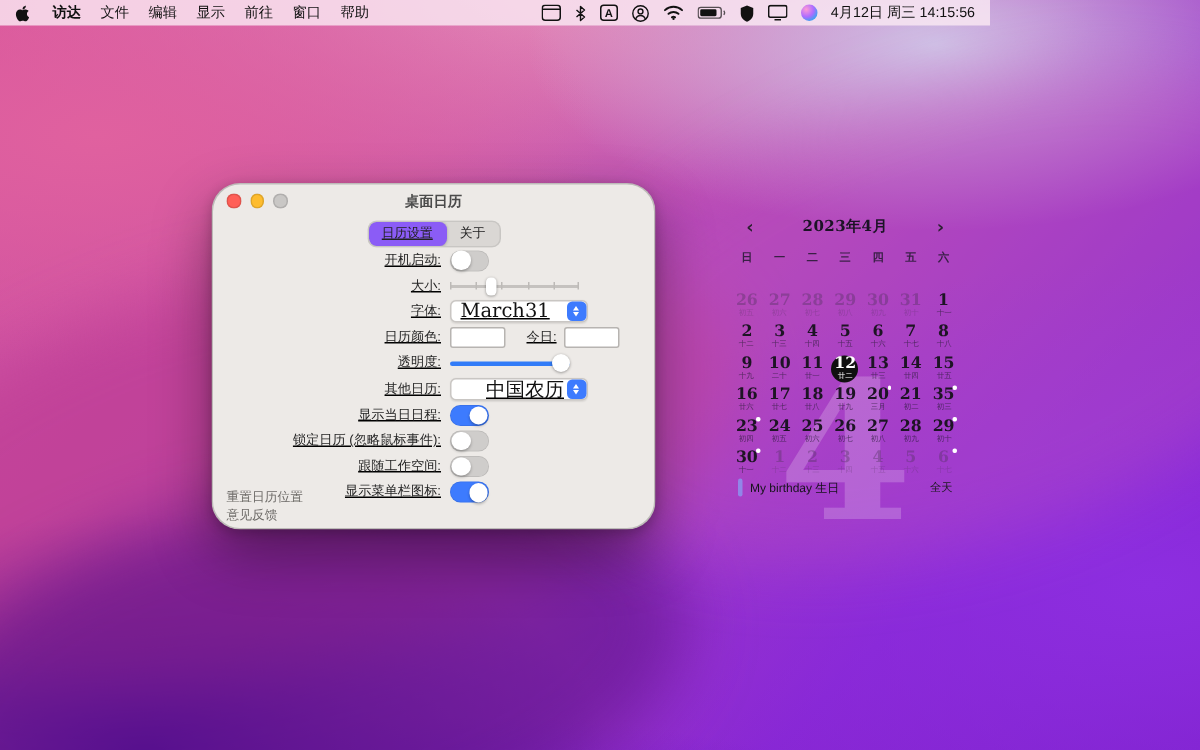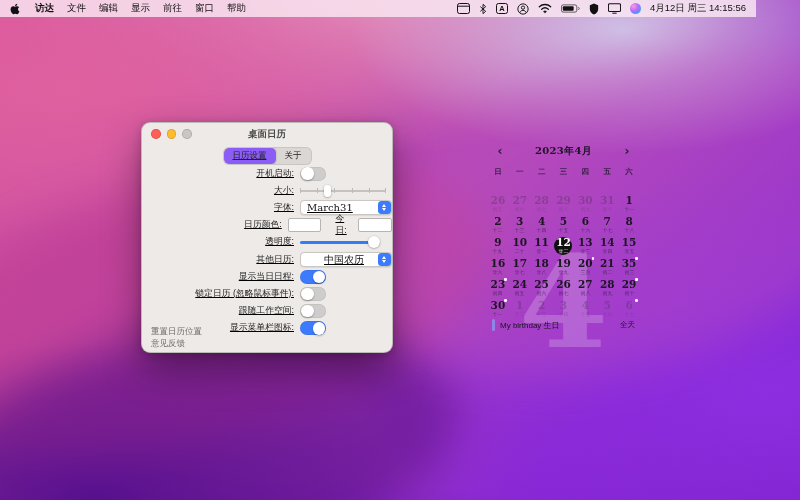--- a/index.html
+++ b/index.html
@@ -17,41 +17,41 @@
       radial-gradient(ellipse 60% 35% at 40% 120%, #6a14c0 0%, rgba(106,20,192,0) 70%),
       linear-gradient(135deg, #d9569b 0%, #c84fa6 30%, #a83fbe 55%, #8726d2 78%, #7b1ec8 100%);
   }
   .wave{ position:absolute; border-radius:50%; filter:blur(22px); }
   .wave.w1{ left:-120px; top:180px; width:620px; height:260px; background:rgba(186,55,143,.55); transform:rotate(-14deg); }
   .wave.w2{ left:-60px; top:330px; width:520px; height:240px; background:rgba(94,16,136,.6); transform:rotate(-10deg); }
   .wave.w3{ left:360px; top:60px; width:560px; height:300px; background:rgba(199,90,185,.35); transform:rotate(-18deg); }
 
   
   .menubar{
-    position:absolute; left:0; top:0; width:756px; height:17px; z-index:50;
+    position:absolute; left:0; top:0; width:660px; height:17px; z-index:50;
     background:rgba(250,233,243,.82);
     display:flex; align-items:center; font-size:9.5px; color:#111;
     padding:0 10px;
   }
   .menubar .left{ display:flex; align-items:center; gap:13px; }
   .menu-item{ cursor:default; white-space:nowrap; }
   .menu-item.bold{ font-weight:bold; }
   .apple{ display:inline-flex; align-items:center; margin-right:2px; }
   .menubar .right{ margin-left:auto; display:flex; align-items:center; gap:9px; }
   .sicon{ display:inline-flex; align-items:center; justify-content:center; height:13px; }
   .sicon svg{ display:block; }
   .inputsrc{ width:12px; height:11px; border:1px solid #111; border-radius:2.5px; font-size:7.5px; font-weight:bold; display:inline-flex; align-items:center; justify-content:center; line-height:1; }
   .siri{ width:11px; height:11px; border-radius:50%;
          background:radial-gradient(circle at 32% 30%, #ff9ad5 0%, #b06cff 45%, #2fa7f0 80%, #1c6fe0 100%); }
   .clock{ white-space:nowrap; font-size:9.5px; }
 
   
   .window{
-    position:absolute; left:141px; top:122px; width:252px; height:231px; z-index:40;
-    background:#EDEAE7; border-radius:9px;
+    position:absolute; left:141px; top:122px; width:296px; height:231px; z-index:40;
+    background:#EDEAE7; border-radius:19px;
     border:0.5px solid rgba(0,0,0,.2);
     box-shadow:0 16px 38px rgba(0,0,0,.38), 0 2px 8px rgba(0,0,0,.2);
   }
   .titlebar{ position:relative; height:22px; display:flex; align-items:center; justify-content:center; }
   .traffic{ position:absolute; left:9px; top:0; height:22px; display:flex; align-items:center; gap:6px; }
   .tl{ width:9.5px; height:9.5px; border-radius:50%; border:0.5px solid rgba(0,0,0,.12); }
   .tl.red{ background:#FF5F57; } .tl.yellow{ background:#FEBC2E; } .tl.gray{ background:#C9C7C5; }
   .wtitle{ font-size:9.5px; font-weight:bold; color:#4b4b4b; }
 
   .tabs{ display:flex; justify-content:center; margin-top:2px; }
@@ -73,21 +73,21 @@
   .toggle.on::after{ left:auto; right:1px; }
 
   .tickslider{ position:relative; width:86px; height:12px; cursor:pointer; }
   .tickslider .track{ position:absolute; left:0; right:0; top:5.5px; height:1.5px; background:#C5C2BF; }
   .tickslider .tick{ position:absolute; top:3.5px; width:1px; height:5px; background:#BDBAB7; }
   .tickslider .thumb{ position:absolute; top:0; width:7px; height:12px; border-radius:3px; background:#FFF;
                       box-shadow:0 0.5px 2px rgba(0,0,0,.4); }
 
   .dropdown{ width:92px; height:15px; background:#fff; border:0.5px solid #C9C6C3; border-radius:4px;
              display:flex; align-items:center; cursor:pointer; box-shadow:0 0.5px 1px rgba(0,0,0,.08); }
-  .dropdown .dtext{ flex:1; font-size:10px; padding-left:6px; color:#111;
+  .dropdown .dtext{ flex:1; font-size:13px; padding-left:6px; color:#111;
                     font-family:"DejaVu Serif","Liberation Serif",serif; white-space:nowrap; overflow:hidden; }
   .dropdown .dtext.cjk{ font-family:"Liberation Sans",sans-serif;padding-left:23px; }
   .stepper{ width:13px; height:13px; margin-right:0.5px; border-radius:3.5px; background:#3D7BFE;
             display:flex; flex-direction:column; align-items:center; justify-content:center; gap:1px; }
   .stepper i{ display:block; width:0; height:0; border-left:2.6px solid transparent; border-right:2.6px solid transparent; }
   .stepper i.up{ border-bottom:3.2px solid #fff; }
   .stepper i.dn{ border-top:3.2px solid #fff; }
 
   .colorwell{ width:37px; height:14px; background:#fff; border:0.5px solid #B7B4B1; border-radius:2px; padding:2px; cursor:pointer; }
   .colorwell .chip{ width:100%; height:100%; background:#000; }

